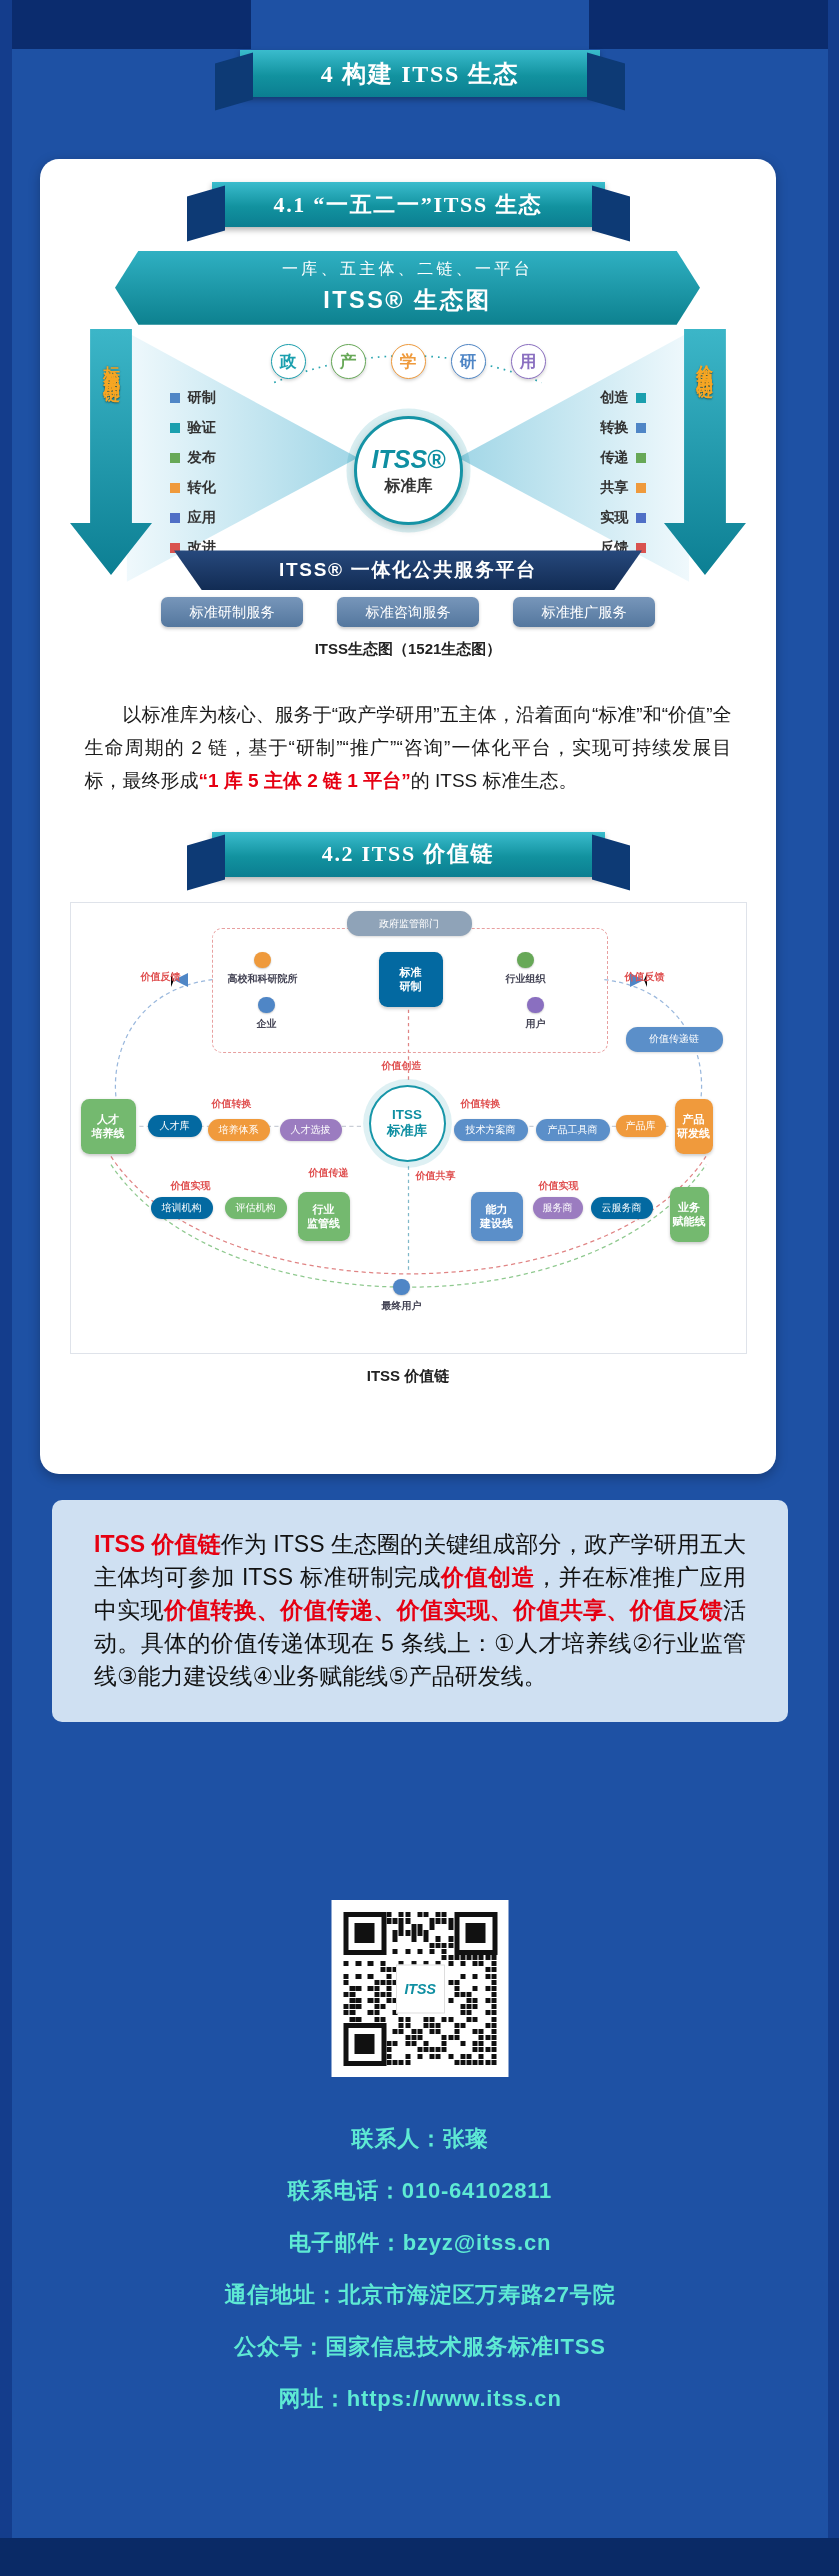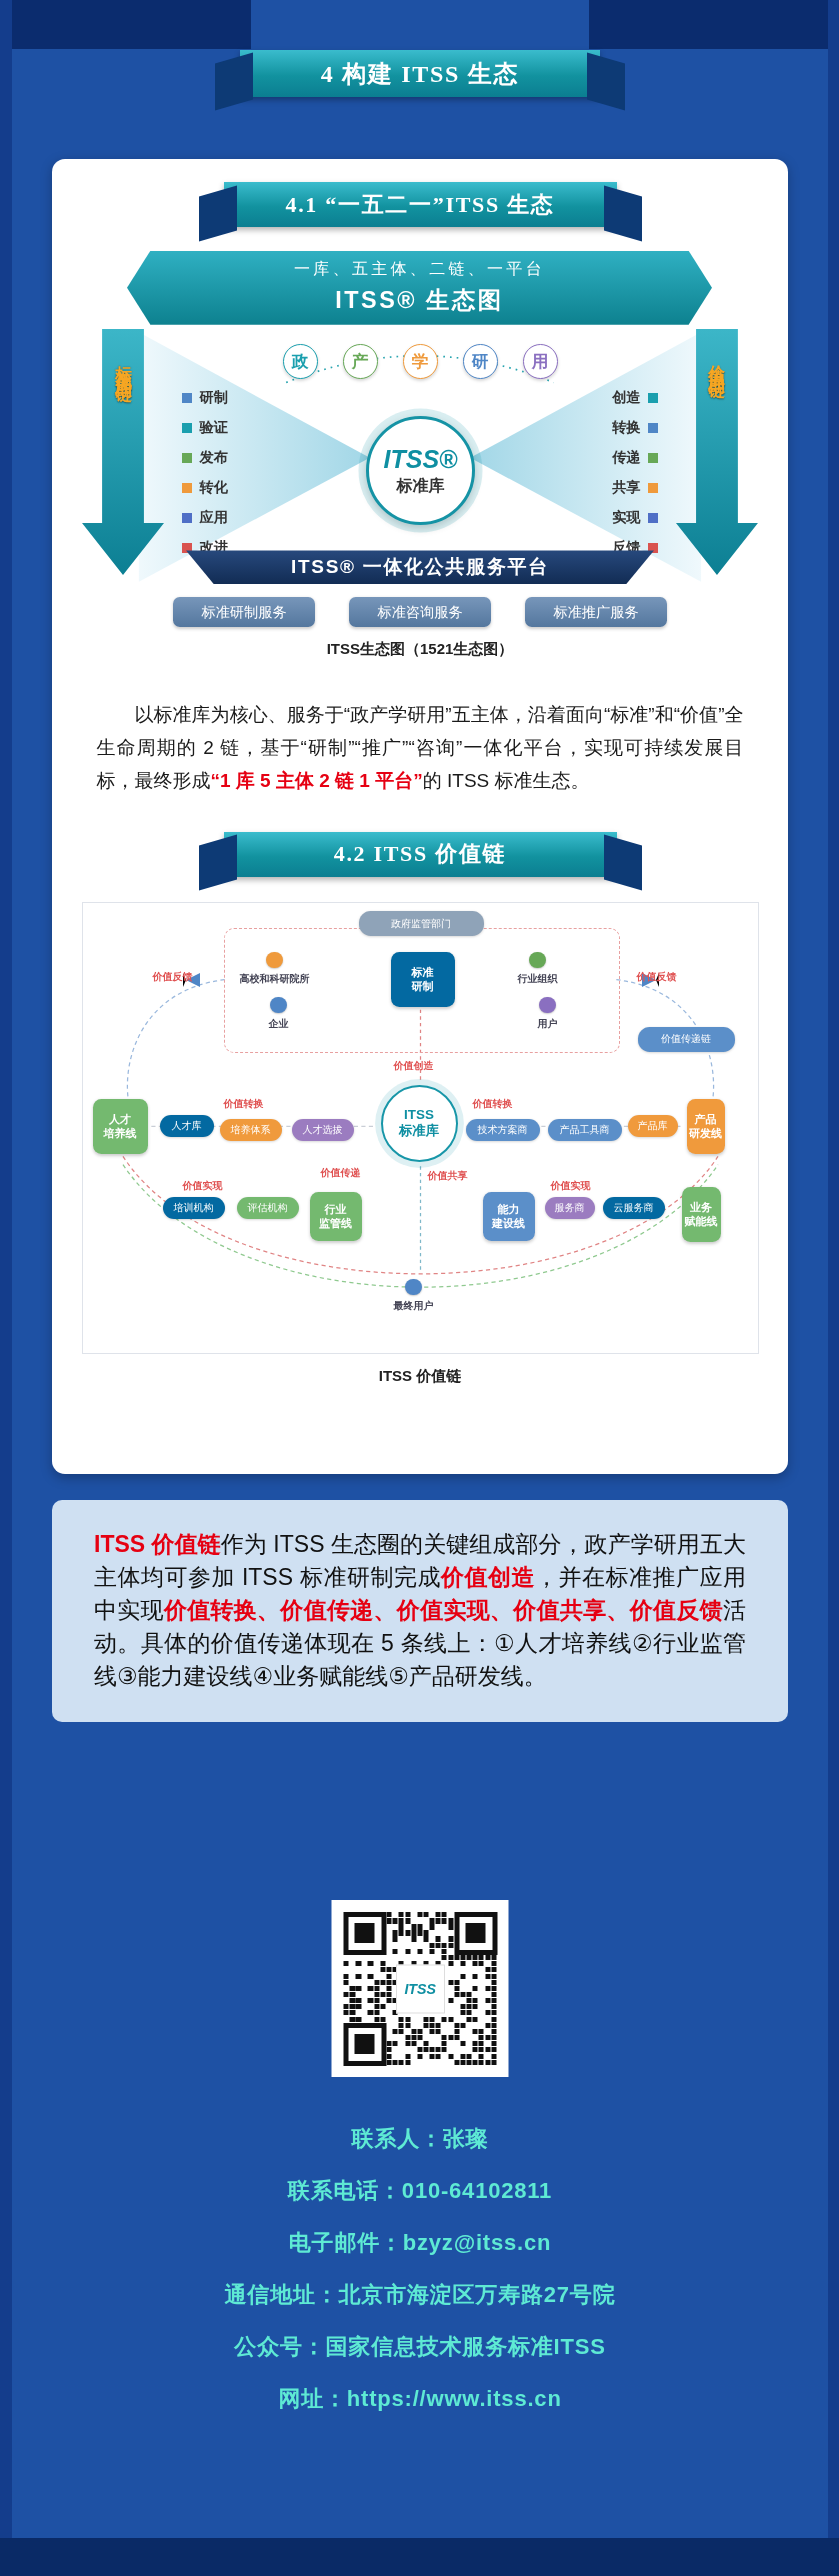--- a/index.html
+++ b/index.html
@@ -22,22 +22,22 @@
   .ribbon:before,.ribbon:after{content:"";position:absolute;top:8.4px;width:38px;height:100%;
           background:#0d3a75;z-index:-1}
   .ribbon:before{left:-25px;transform:skewY(-16deg)}
   .ribbon:after{right:-25px;transform:skewY(16deg)}
   .ribbon.main{position:absolute;left:50%;top:50px;transform:translateX(-50%);
           width:360px;height:47px;font-size:24px}
   .ribbon.sub{width:393px;height:45px;font-size:22px;margin:0 auto}
   .ribbon.mt40{margin-top:35px}
 
   
-  .card{position:absolute;left:52px;top:159px;width:736px;height:1315px;background:#ffffff;
-        border-radius:13px;padding-top:23.4px;z-index:2;box-shadow:0 3.3px 11.7px rgba(0,0,0,.25)}
+  .card{position:absolute;left:40px;top:159px;width:736px;height:1315px;background:#ffffff;
+        border-radius:19px;padding-top:23.4px;z-index:2;box-shadow:0 3.3px 11.7px rgba(0,0,0,.25)}
 
   
   .eco{position:relative;width:686px;height:422px;margin:20px auto 0}
   .eco-svg{position:absolute;inset:0;z-index:0}
   .eco-header{position:absolute;left:50px;top:3.3px;width:585px;height:74px;z-index:2;
         background:linear-gradient(180deg,#2fb0c2,#0d818f);color:#fff;text-align:center;
         display:flex;flex-direction:column;justify-content:center;gap:4.2px;
         clip-path:polygon(4% 0,96% 0,100% 50%,96% 100%,4% 100%,0 50%);
         box-shadow:0 1.7px 5px rgba(0,0,0,.25)}
   .eh1{font-size:16px;letter-spacing:3.3px}
@@ -55,21 +55,21 @@
   .eco-items.right{right:105px;align-items:flex-end}
   .eco-item{display:flex;align-items:center;gap:7.5px;font-size:14.2px;font-weight:600;color:#333}
   .eco-items.right .eco-item{flex-direction:row-reverse}
   .sq{width:10px;height:10px;flex:0 0 auto}
   .core{position:absolute;left:289px;top:169px;width:109px;height:109px;border-radius:50%;background:#fff;
         border:3.3px solid #1593a5;z-index:3;display:flex;flex-direction:column;align-items:center;
         justify-content:center;gap:1.7px;
         box-shadow:0 0 0 7.5px rgba(21,147,165,.16),0 3.3px 8.4px rgba(0,0,0,.2)}
   .core-logo{color:#0f8fa2;font-weight:bold;font-style:italic;font-size:25px}
   .core-label{color:#333;font-size:16px;font-weight:bold}
-  .platform{position:absolute;left:109px;top:303px;width:468px;height:34px;z-index:2;color:#fff;
+  .platform{position:absolute;left:109px;top:303px;width:468px;height:40px;z-index:2;color:#fff;
         background:linear-gradient(180deg,#27497d,#122c54);display:flex;align-items:center;justify-content:center;
         font-size:19px;font-weight:bold;letter-spacing:1.7px;clip-path:polygon(0 0,100% 0,94% 100%,6% 100%)}
   .services{position:absolute;left:0;right:0;top:350px;display:flex;justify-content:center;gap:34px;z-index:2}
   .svc{width:142px;height:30px;border-radius:6.7px;color:#fff;font-size:14.2px;display:flex;align-items:center;
         justify-content:center;background:linear-gradient(180deg,#7796ba,#54779e);
         box-shadow:0 1.7px 3.3px rgba(0,0,0,.2)}
   .eco-caption{position:absolute;left:0;right:0;top:393px;text-align:center;font-size:15px;
         font-weight:bold;color:#222}
 
   

